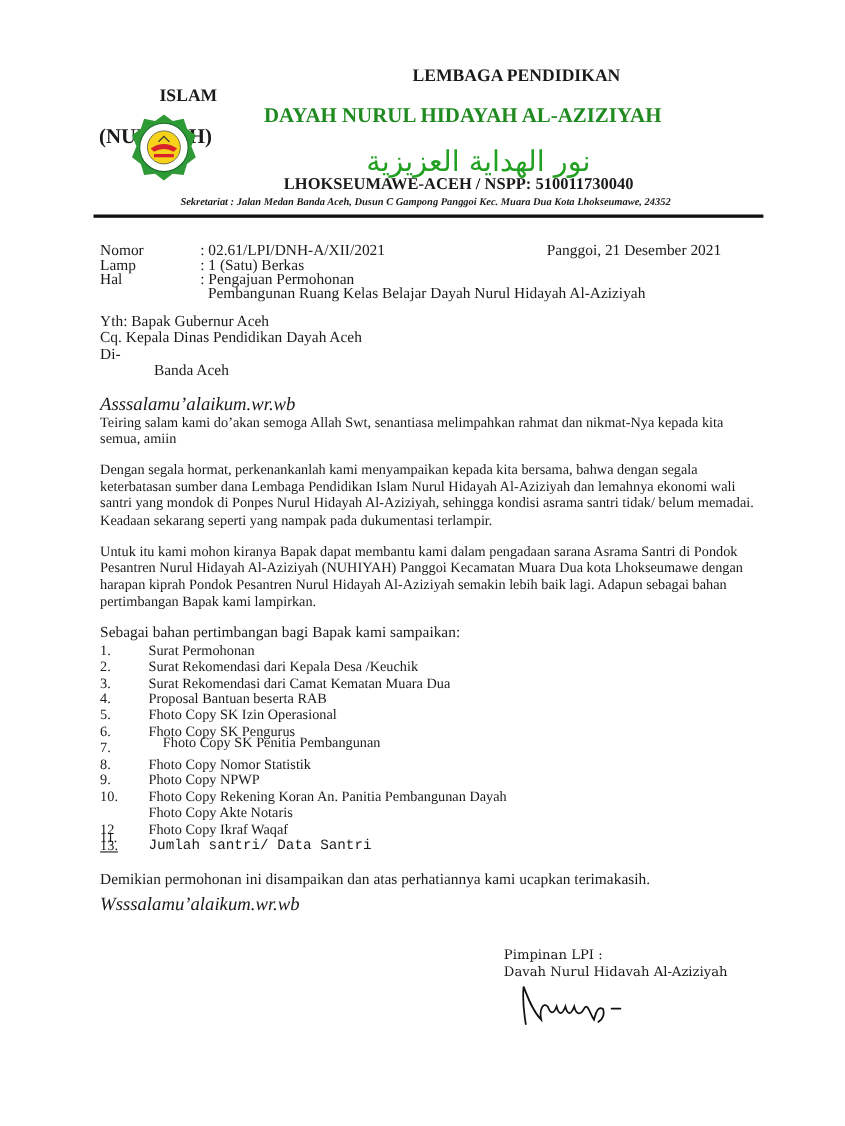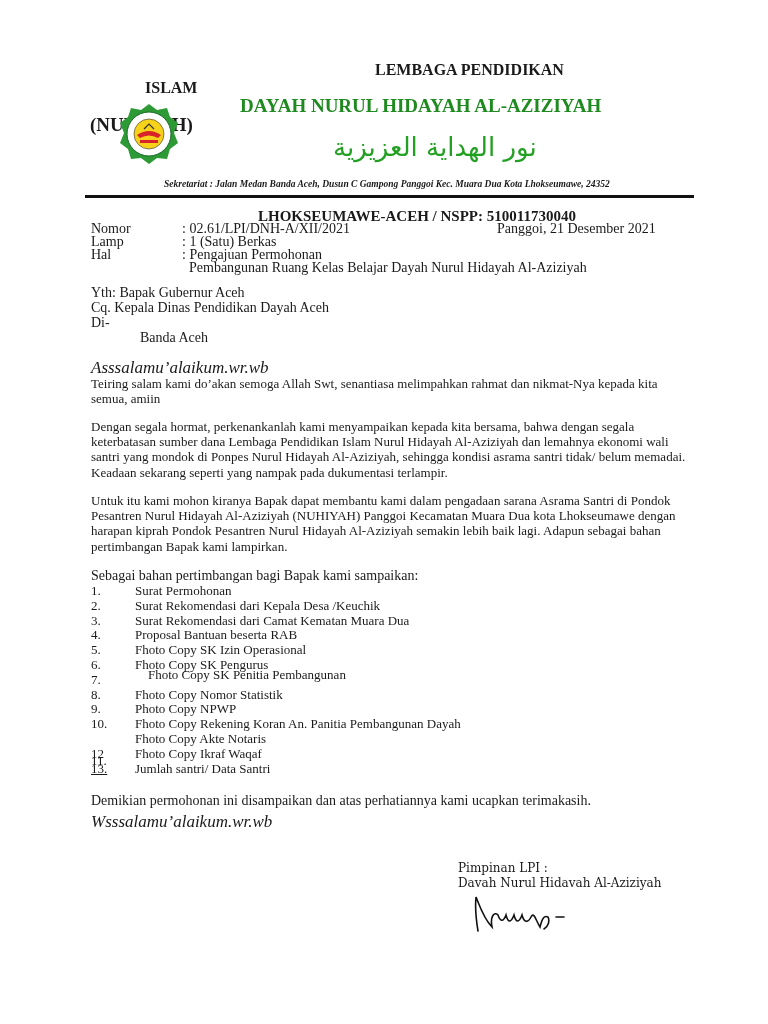--- a/index.html
+++ b/index.html
@@ -7,21 +7,21 @@
       width: 768px; height: 1024px; background: #ffffff; position: relative; overflow: hidden;
       font-family: "Liberation Serif", "DejaVu Serif", serif; color: #1a1a1a;
     }
     .abs { position: absolute; white-space: nowrap; }
     .hdr-bold { font-family: "Liberation Serif", serif; font-weight: bold; color: #1a1a1a; }
     #hdr-lembaga { left: 375px; top: 61px; font-size: 16px; text-align: center; }
     #hdr-islam { left: 145px; top: 79px; font-size: 16px; }
     #hdr-dayah { left: 195px; top: 95px; font-size: 19px; color: #1f8a1f; font-weight: bold; margin-left: 45px; }
     #hdr-nuhiyah { left: 90px; top: 114px; font-size: 19px; font-weight: bold; color: #1a1a1a; }
     #hdr-arabic { left: 333px; top: 132px; font-size: 26px; color: #22a022; font-family: "DejaVu Sans", sans-serif; direction: rtl; }
-    #hdr-city { left: 258px; top: 160px; font-size: 15px; margin-top: 48px; }
+    #hdr-city { left: 258px; top: 160px; font-size: 15px; }
     #hdr-address { left: 164px; top: 179px; font-size: 9.5px; font-style: italic; font-weight: bold; }
     #hdr-rule { left: 85px; top: 195px; width: 609px; height: 3px; background: #111; }
     #logo { left: 118px; top: 103px; width: 62px; height: 62px; }
 
     .t { font-size: 14px; line-height: 15px; }
     .meta-label { left: 91px; }
     .meta-val { left: 182px; }
     .body-p { left: 91px; width: 600px; white-space: normal; font-size: 13px; line-height: 15.2px; }
     .ital-bold { font-style: italic; font-weight: normal; font-size: 17px; }
     .list-num { left: 91px; font-size: 13px; }
@@ -90,21 +90,21 @@
     <div class="abs list-txt" style="top: 686.6px;">Fhoto Copy Nomor Statistik</div>
     <div class="abs list-num" style="top: 701.4px;">9.</div>
     <div class="abs list-txt" style="top: 701.4px;">Photo Copy NPWP</div>
     <div class="abs list-num" style="top: 716.2px; text-align: center;">10.</div>
     <div class="abs list-txt" style="top: 716.2px;">Fhoto Copy Rekening Koran An. Panitia Pembangunan Dayah</div>
     <div class="abs list-num" style="top: 731px; margin-top: 22px;">11.</div>
     <div class="abs list-txt" style="top: 731px;">Fhoto Copy Akte Notaris</div>
     <div class="abs list-num" style="top: 745.8px;">12</div>
     <div class="abs list-txt" style="top: 745.8px;">Fhoto Copy Ikraf Waqaf</div>
     <div class="abs list-num" style="top: 760.6px; text-decoration: underline;">13.</div>
-    <div class="abs list-txt" style="top: 760.6px;">Jumlah santri/ Data Santri</div>
+    <div class="abs list-txt" style="top: 760.6px; font-family: Liberation Mono, monospace;">Jumlah santri/ Data Santri</div>
   </div>
 
 <div class="abs t" style="left:91px; top:793px">Demikian permohonan ini disampaikan dan atas perhatiannya kami ucapkan terimakasih.</div>
 <div class="abs ital-bold" style="left:91px; top:812px">Wsssalamu’alaikum.wr.wb</div>
 
 <div class="abs sig" style="top:861px">Pimpinan LPI :</div>
 <div class="abs sig" style="top:876px">Davah Nurul Hidavah Al-Aziziyah</div>
 <svg class="abs" style="left:470px; top:893px; width:110px; height:42px" viewBox="0 0 110 42">
   <path d="M8 38 C6 26 5 14 6 4 C10 14 14 26 22 34 C20 24 24 18 28 22 C30 28 33 30 36 22 C38 30 41 30 44 22 C46 30 49 30 52 22 C54 30 58 30 61 24 C64 18 66 28 70 34 C72 26 74 22 78 24 C80 28 78 34 74 36" fill="none" stroke="#111" stroke-width="1.6" stroke-linecap="round"></path>
   <path d="M86 24 L94 24" stroke="#111" stroke-width="1.6" stroke-linecap="round"></path>

